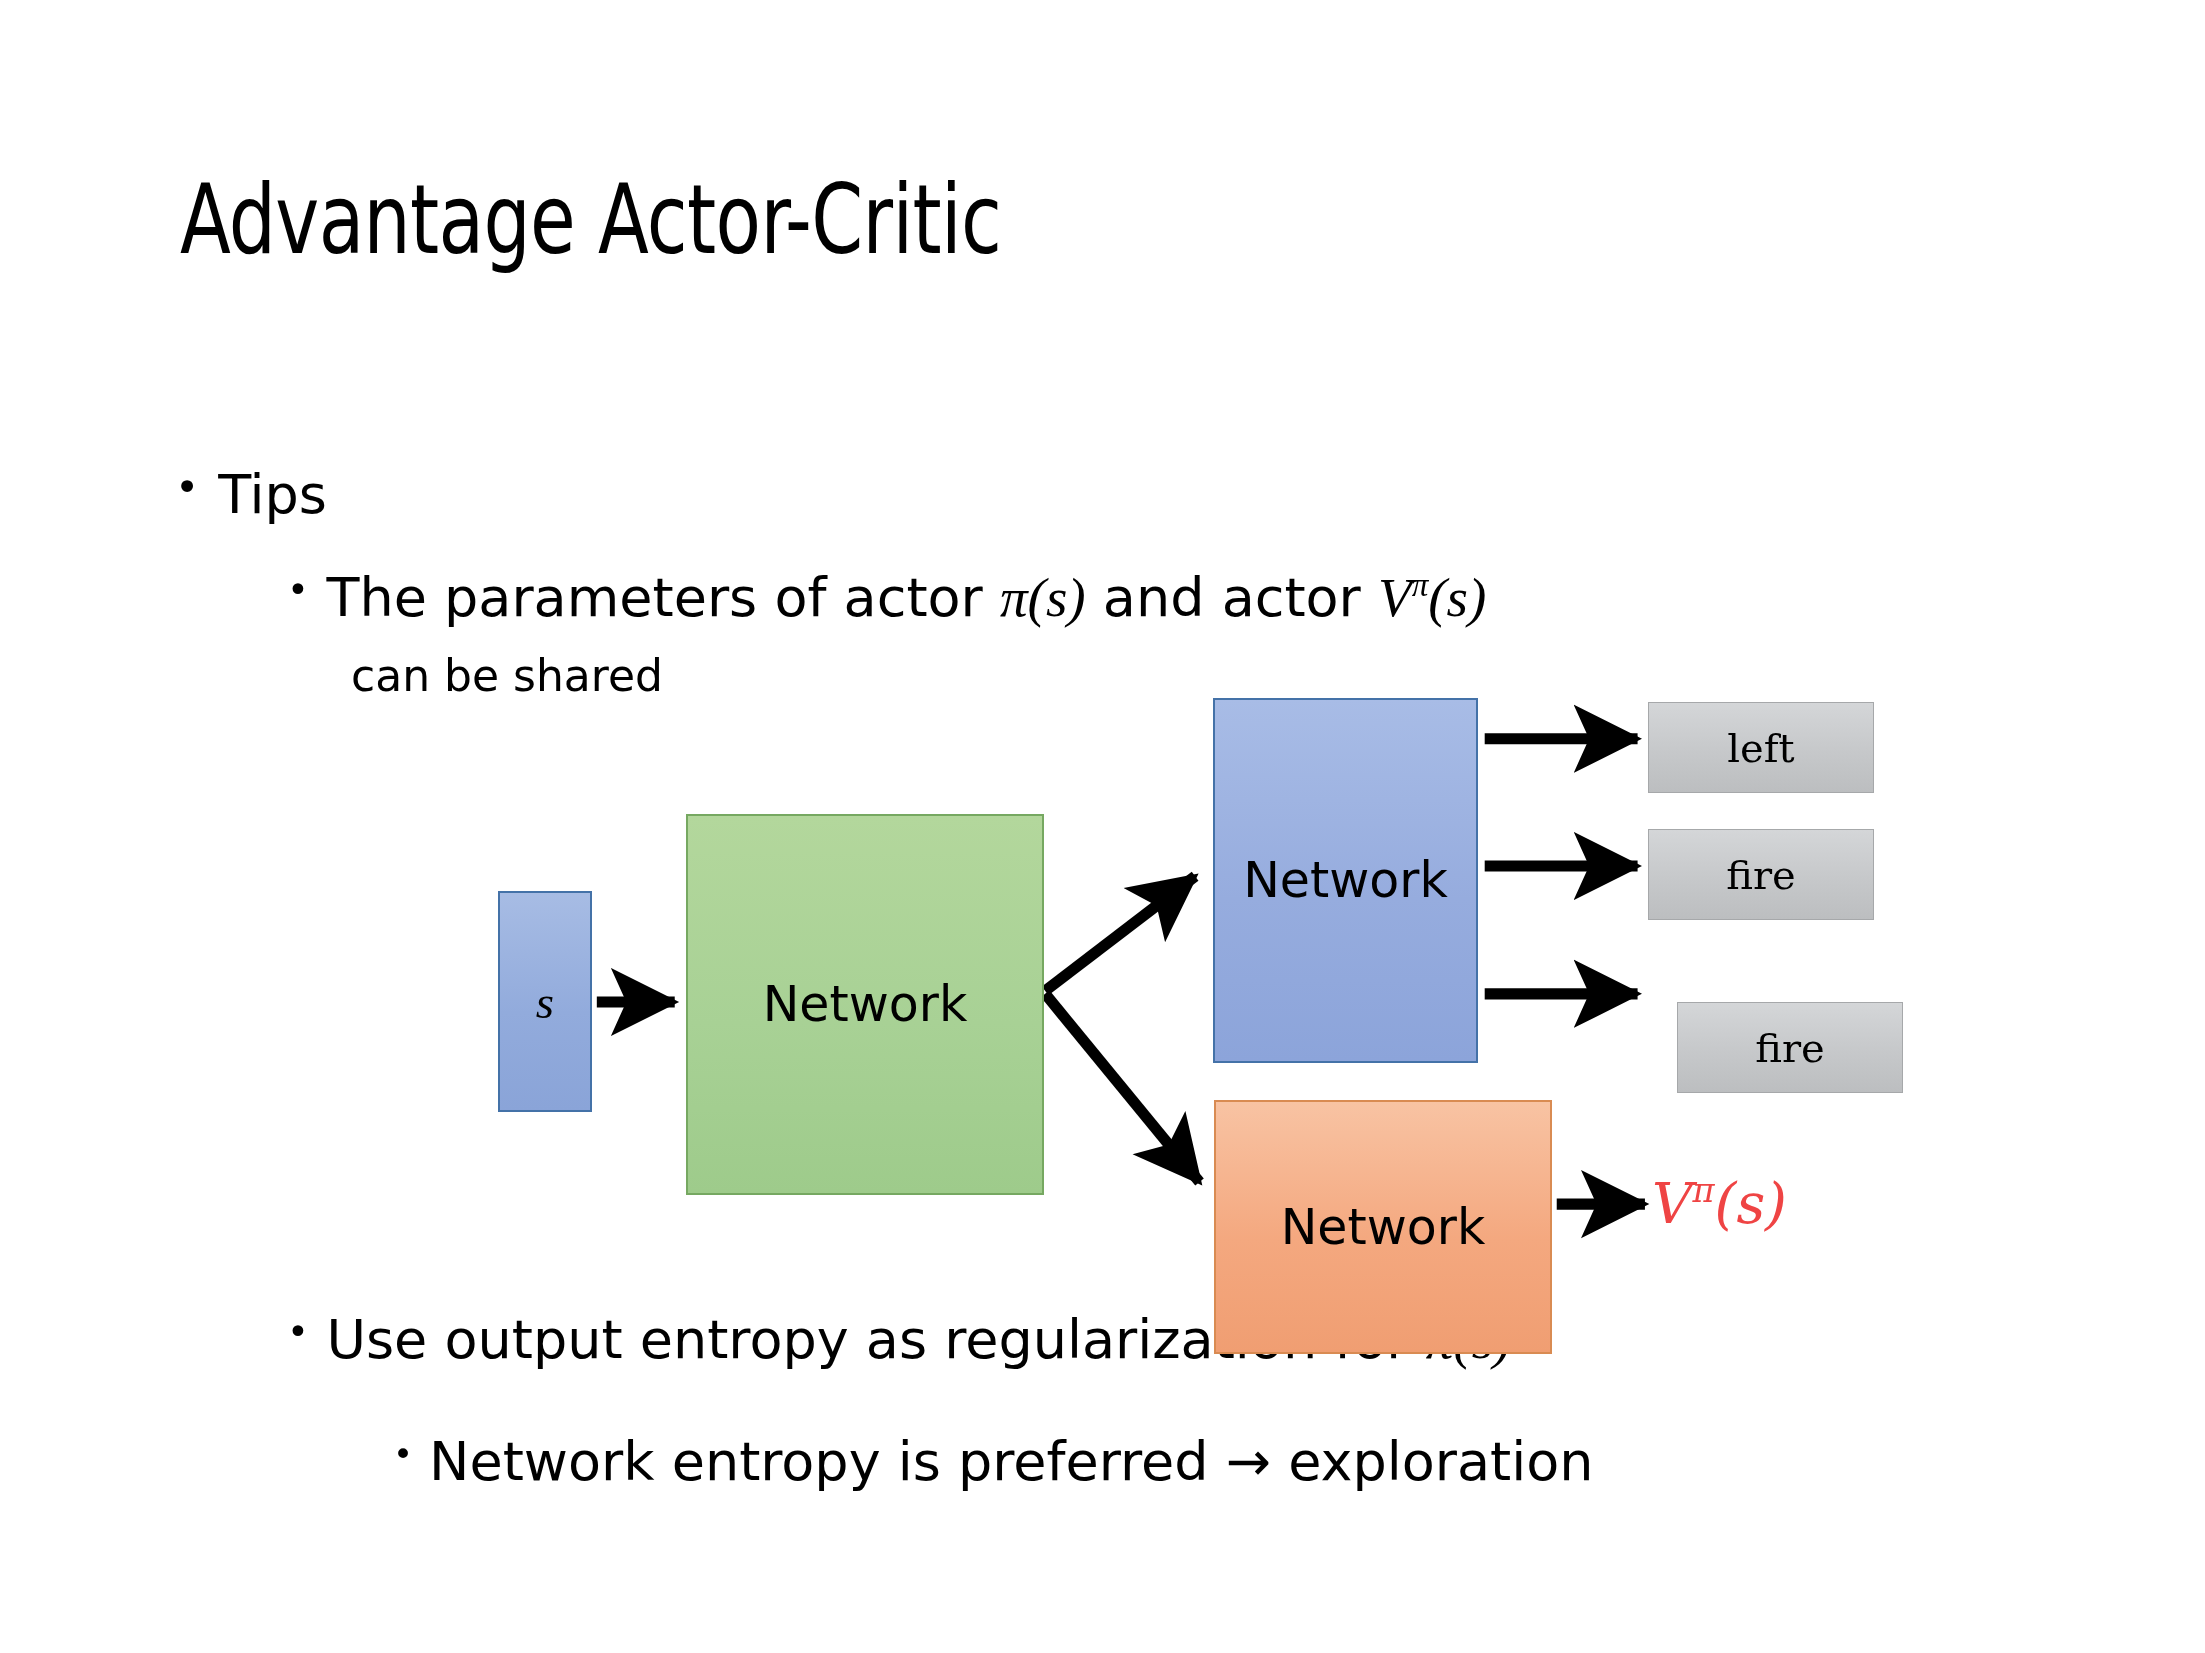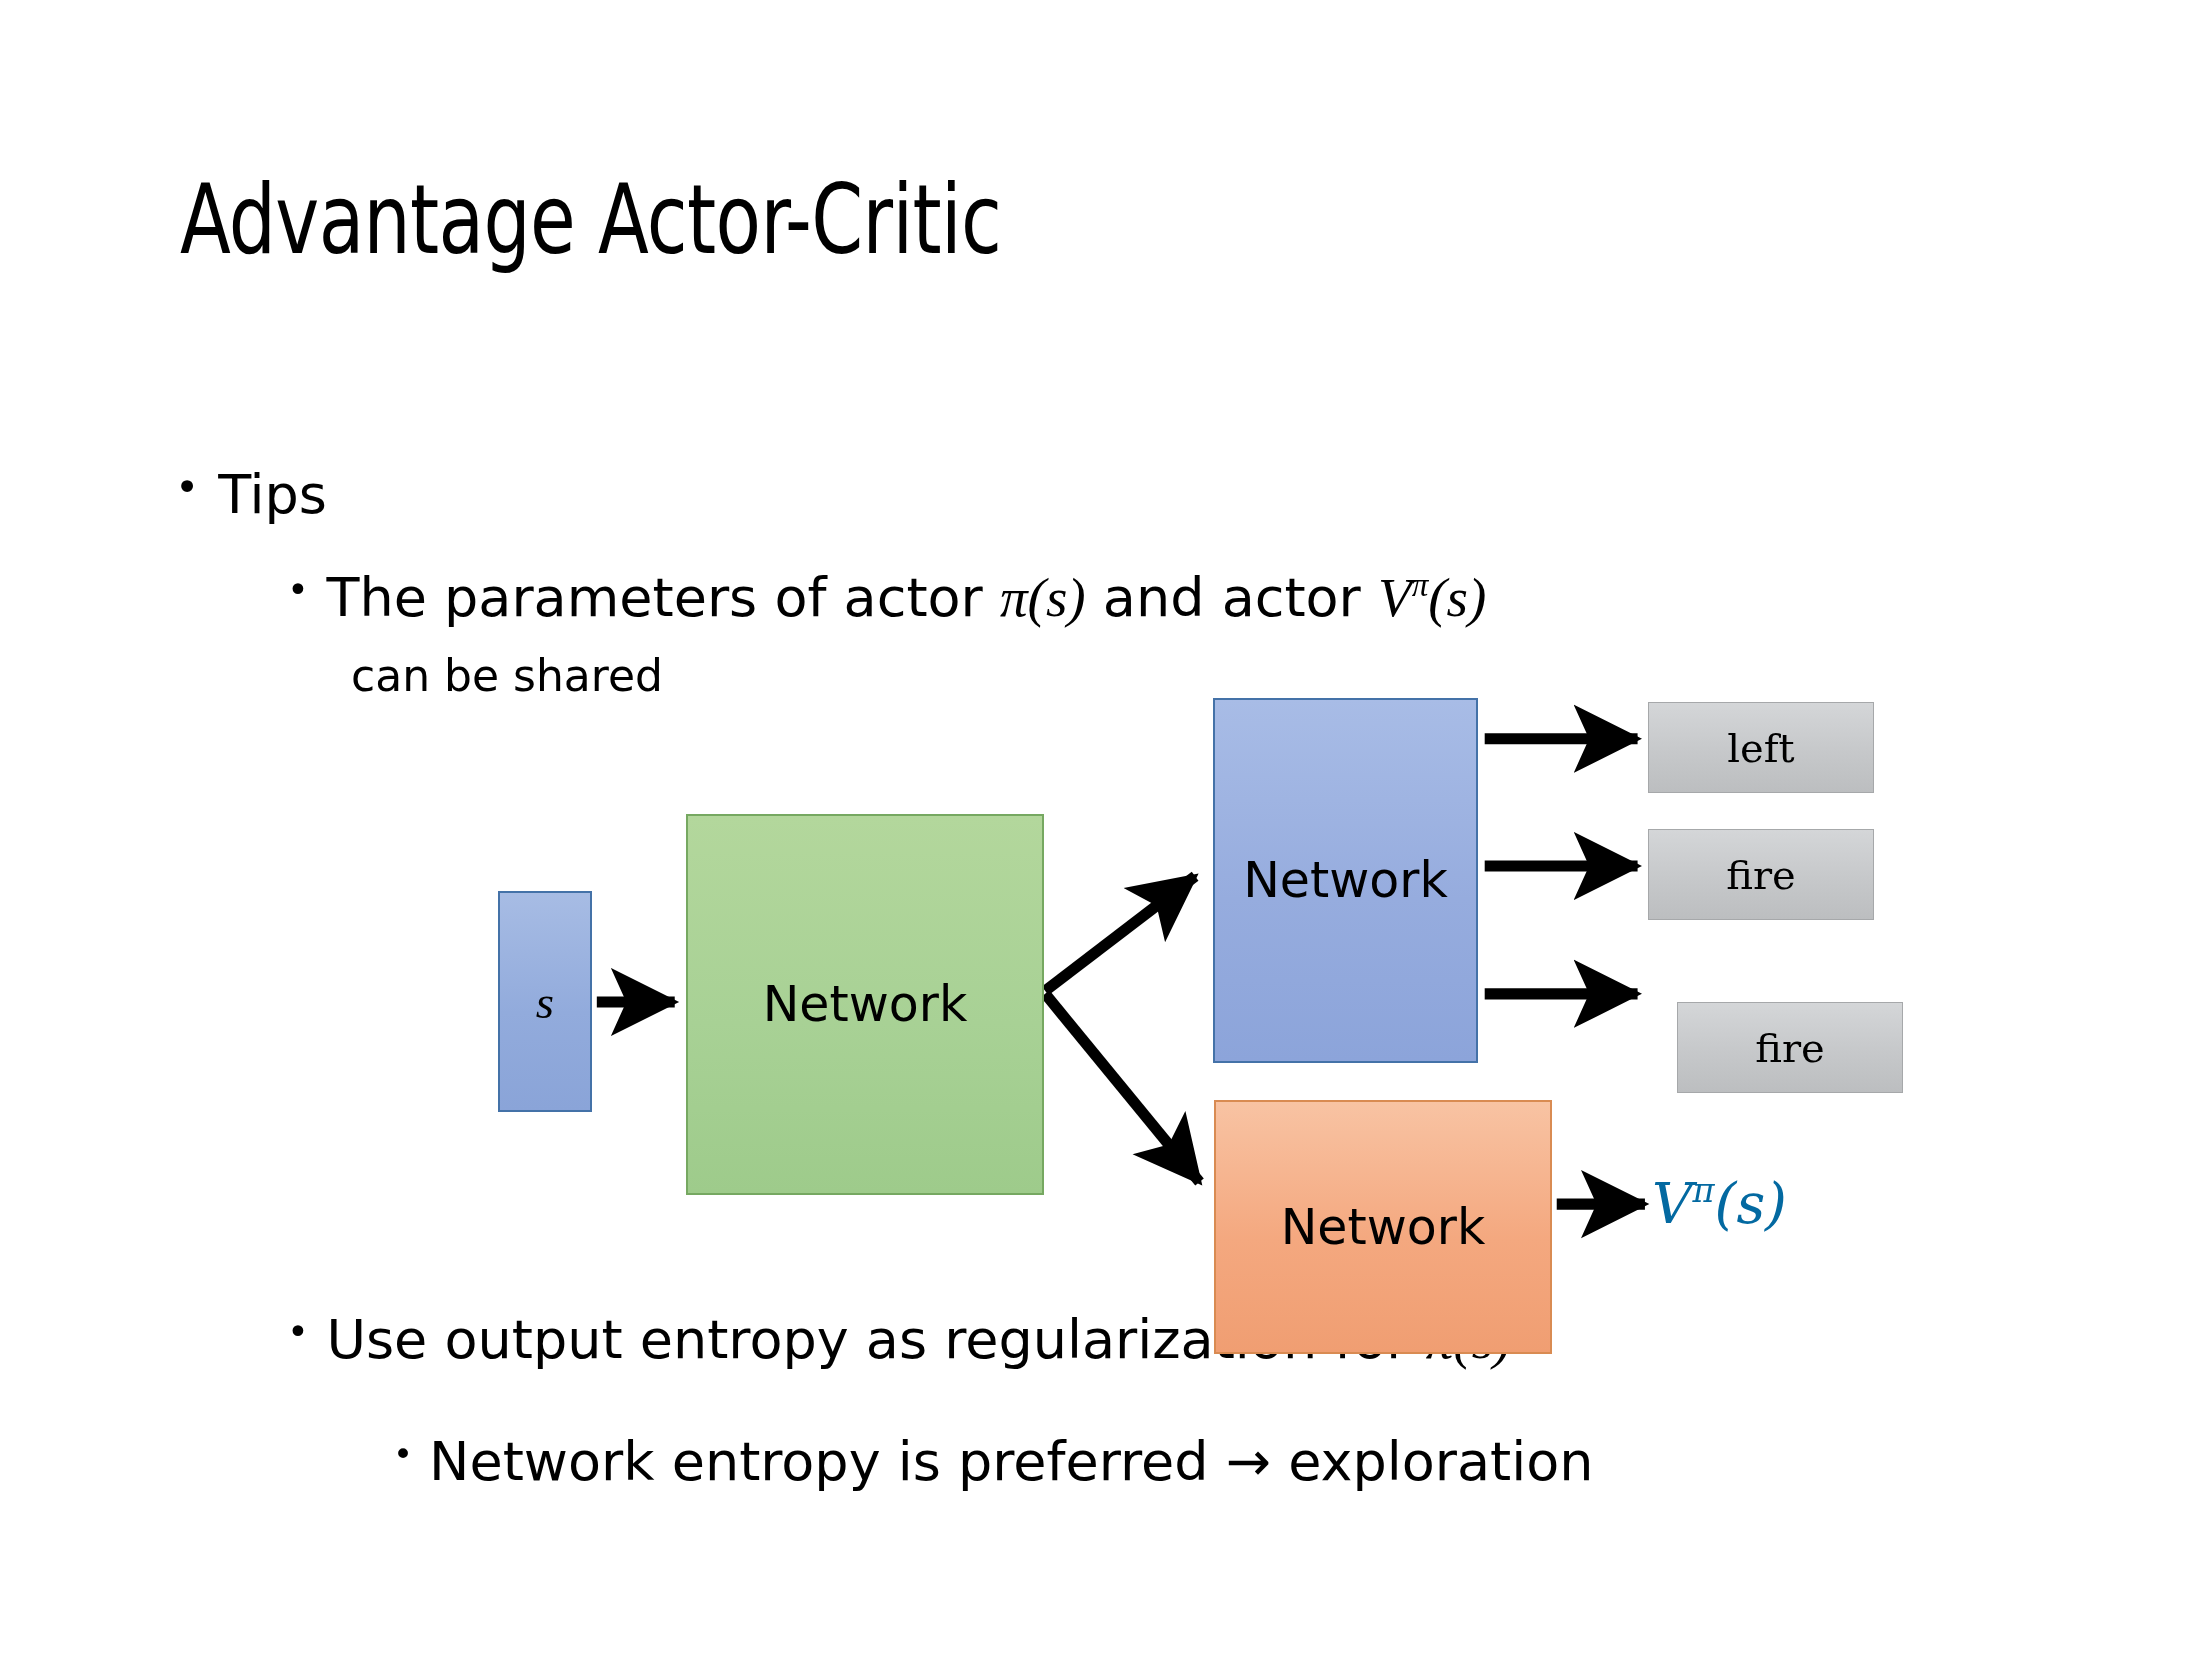--- a/index.html
+++ b/index.html
@@ -184,21 +184,21 @@
 
   
   #critic-output-label {
     position: absolute;
     left: 1652px;
     top: 1171px;
     font-family: "DejaVu Serif", serif;
     font-style: italic;
     font-size: 56px;
     white-space: nowrap;
-    color: #0369a1;
+    color: #ef4444;
   }
   #critic-output-label sup {
     font-size: 0.60em;
     vertical-align: 0.62em;
   }
 
   svg.arrows {
     position: absolute;
     left: 0; top: 0;
     width: 2205px;

